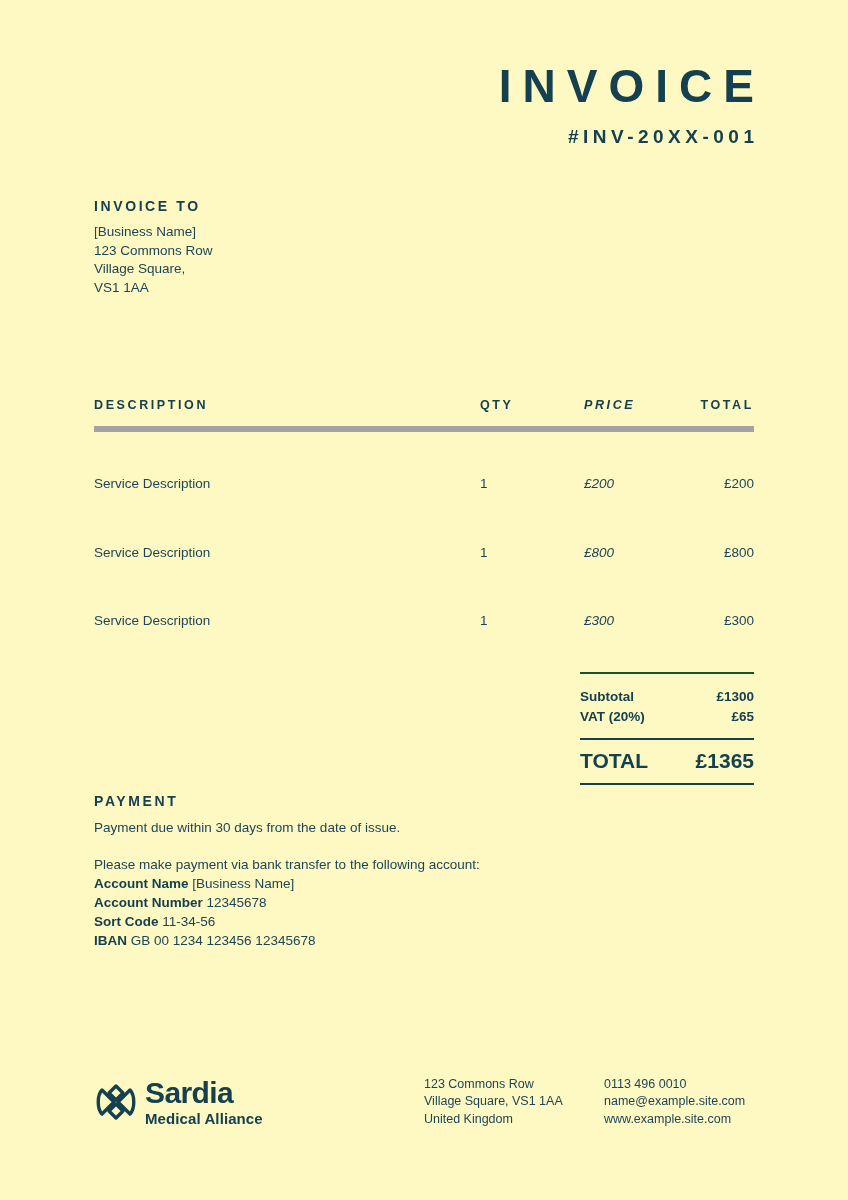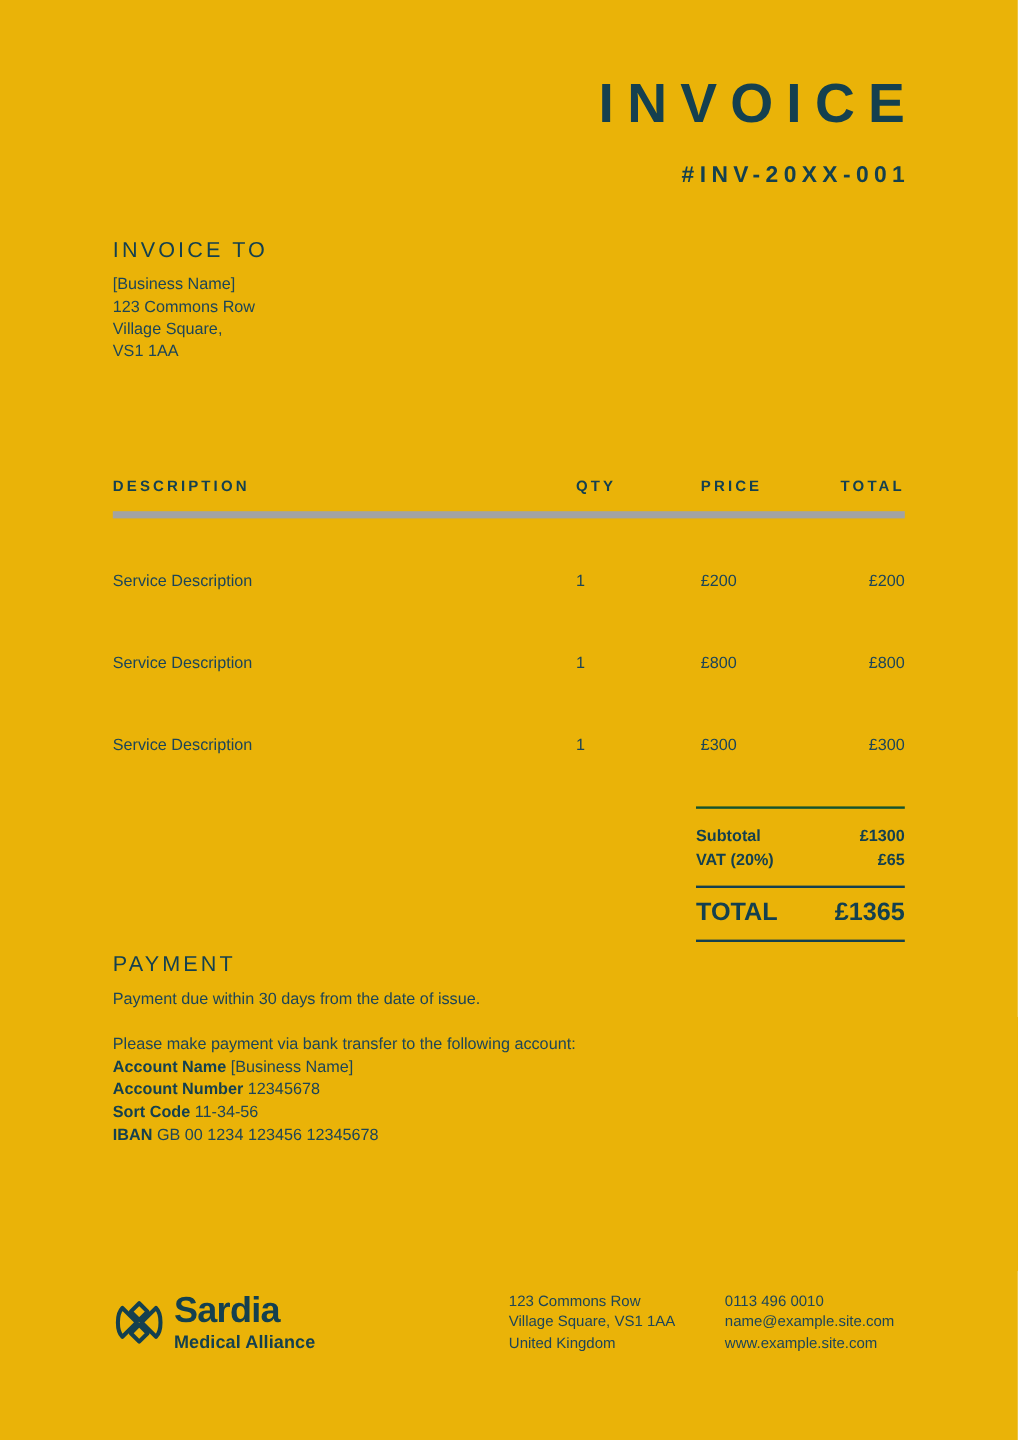--- a/index.html
+++ b/index.html
@@ -11,59 +11,59 @@
     height: 1200px;
     background: #f2f5f6;
     font-family: "Liberation Sans", sans-serif;
     color: #14404f;
     -webkit-font-smoothing: antialiased;
   }
   .page {
     position: relative;
     width: 848px;
     height: 1200px;
-    background: #eab308;
+    background: #fef9c3;
     box-sizing: border-box;
     overflow: hidden;
   }
 
   
   .header {
     position: absolute;
     top: 62px;
     right: 94px;
     text-align: right;
   }
   .invoice-title {
     font-size: 46px;
     font-weight: bold;
     letter-spacing: 11px;
     color: #14404f;
     line-height: 1.05;
     margin-right: -11px;
   }
   .invoice-number {
-    margin-top: 26px;
+    margin-top: 16px;
     font-size: 19px;
     font-weight: bold;
     letter-spacing: 4.5px;
     color: #14404f;
     margin-right: -4.5px;
   }
 
   
   .bill-to {
     position: absolute;
     left: 94px;
     top: 198px;
     width: 330px;
   }
   .section-label {
-    font-size: 18px;
-    font-weight: normal;
+    font-size: 14px;
+    font-weight: bold;
     letter-spacing: 2.6px;
     color: #14404f;
     margin-bottom: 9px;
   }
   .addr-line {
     font-size: 13.5px;
     line-height: 18.6px;
     color: #1d4558;
   }
   .dates {
@@ -100,21 +100,21 @@
   .t-head {
     font-size: 12.5px;
     font-weight: bold;
     letter-spacing: 2.6px;
     color: #14404f;
     padding-bottom: 14px;
     border-bottom: 6px solid #a3a3a3;
   }
   .col-desc { width: 386px; }
   .col-qty  { width: 104px; }
-  .col-price{ width: 104px; }
+  .col-price{ width: 104px; font-style: italic; }
   .col-total{ width: 66px; text-align: right; }
   .t-head .col-qty,
   .t-head .col-price { letter-spacing: 2.6px; }
   .t-head .col-total { letter-spacing: 2.6px; margin-right: -2.6px; }
 
   .t-body .t-row {
     font-size: 13.5px;
     color: #1d4558;
     height: 68.5px;
     align-items: flex-start;

